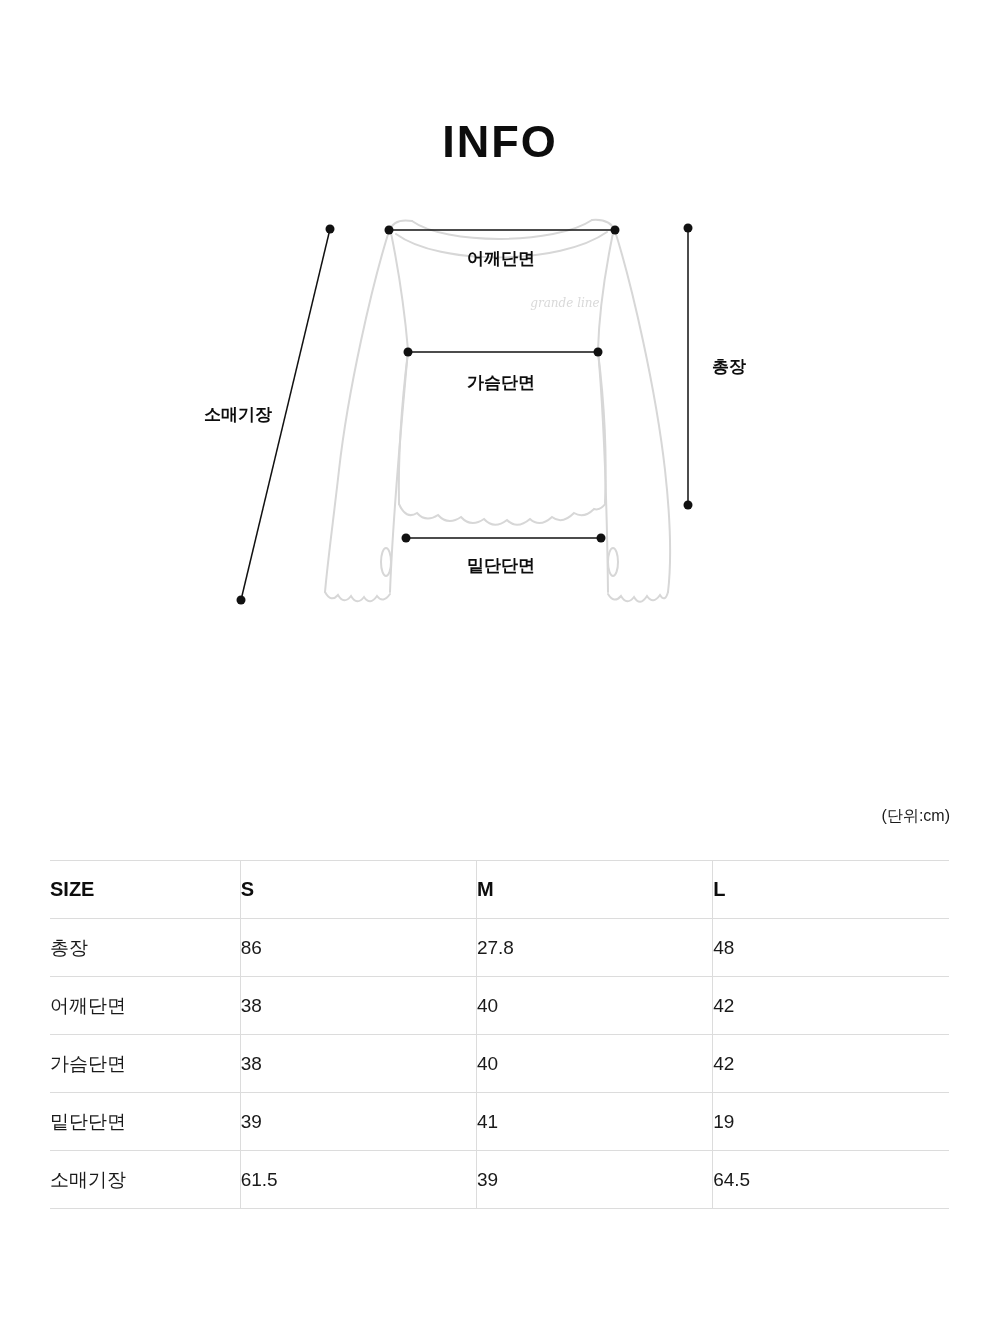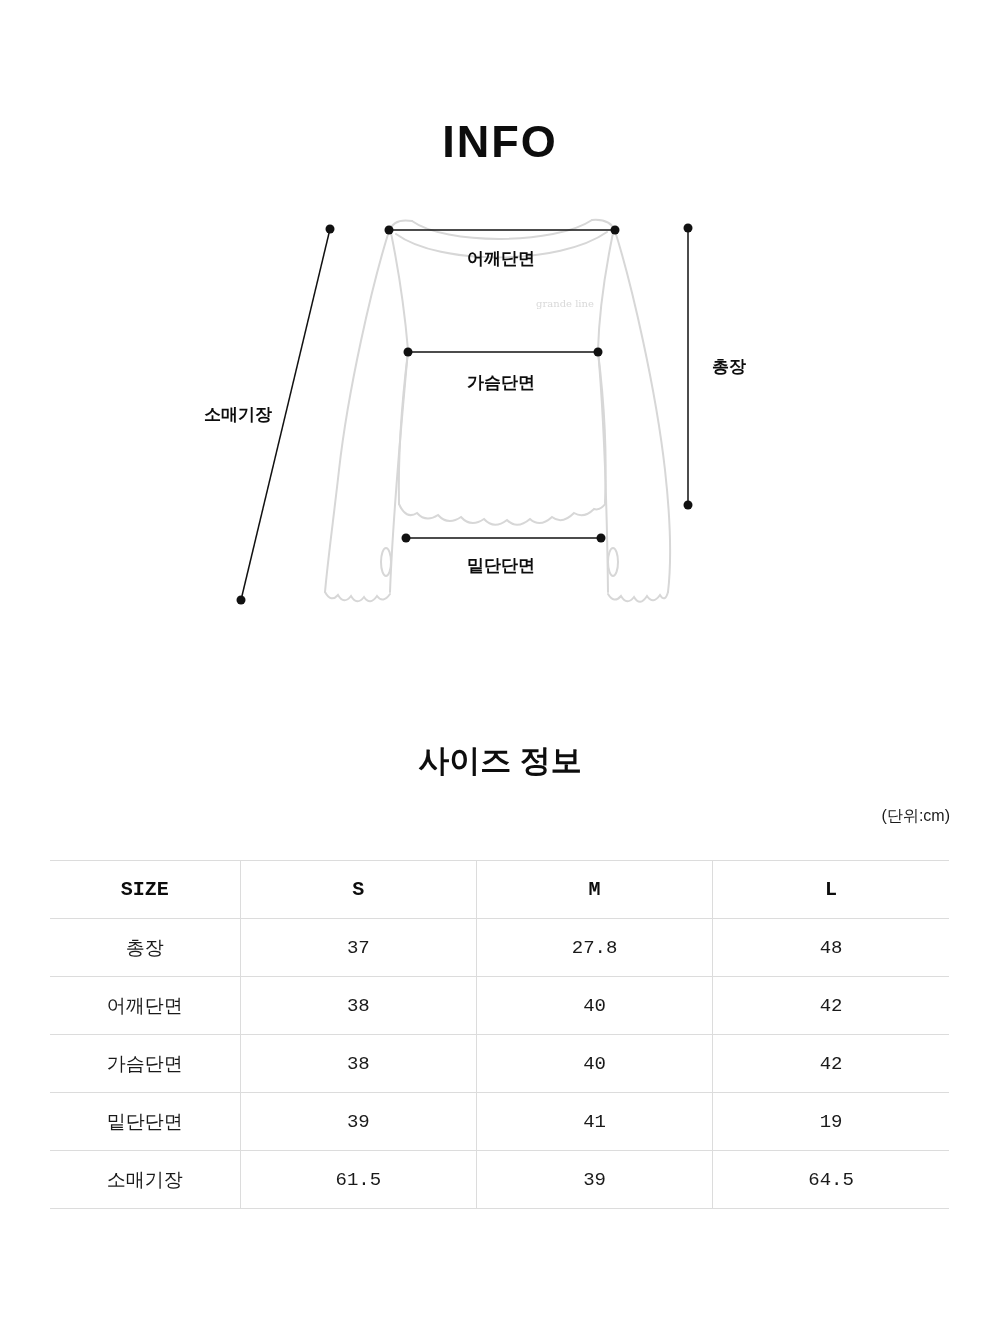--- a/index.html
+++ b/index.html
@@ -40,21 +40,22 @@
     color: #0d0d0d;
     white-space: nowrap;
     transform: translate(-50%, -50%);
   }
   .diag-label.left-anchored {
     transform: translate(0, -50%);
   }
   .brand-script {
     position: absolute;
     font-family: "DejaVu Serif", serif;
-    font-size: 10px;
+    font-style: italic;
+    font-size: 12px;
     color: #d9d9d9;
     transform: translate(-50%, -50%);
     white-space: nowrap;
   }
   .size-heading {
     position: absolute;
     top: 740px;
     left: 0;
     width: 1000px;
     text-align: center;
@@ -73,28 +74,27 @@
     position: absolute;
     top: 860px;
     left: 50px;
     width: 899px;
     border-collapse: collapse;
     table-layout: fixed;
   }
   table.size-table th,
   table.size-table td {
     height: 57px;
-    text-align: center;
+    text-align: left;
     vertical-align: middle;
     border-top: 1px solid #dcdcdc;
     font-size: 19px;
     font-weight: normal;
     color: #1a1a1a;
     padding: 0;
-    font-family: Liberation Mono, monospace;
   }
   table.size-table tr > *:not(:first-child) {
     border-left: 1px solid #dcdcdc;
   }
   table.size-table tr:last-child > * {
     border-bottom: 1px solid #dcdcdc;
   }
   table.size-table thead th {
     font-weight: bold;
     font-size: 20px;
@@ -160,42 +160,41 @@
   </svg>
 
   <span class="brand-script" style="left:565px; top:303px;">grande line</span>
 
   <span class="diag-label" style="left:501px; top:258px;">어깨단면</span>
   <span class="diag-label" style="left:501px; top:382px;">가슴단면</span>
   <span class="diag-label" style="left:501px; top:565px;">밑단단면</span>
   <span class="diag-label left-anchored" style="left:712px; top:366px;">총장</span>
   <span class="diag-label" style="left:238px; top:414px;">소매기장</span>
 
-  <div class="size-heading">사이즈 정보</div>
   <div class="unit-note">(단위:cm)</div>
 
   <table class="size-table">
     <colgroup>
       <col class="c-label">
         <col class="c-size">
         <col class="c-size">
         <col class="c-size">
     </colgroup>
     <thead>
       <tr>
         <th>SIZE</th>
         <th>S</th>
         <th>M</th>
         <th>L</th>
       </tr>
     </thead>
     <tbody>
       <tr>
         <td>총장</td>
-        <td>37</td>
+        <td>86</td>
         <td>27.8</td>
         <td>48</td>
       </tr>
       <tr>
         <td>어깨단면</td>
         <td>38</td>
         <td>40</td>
         <td>42</td>
       </tr>
       <tr>

